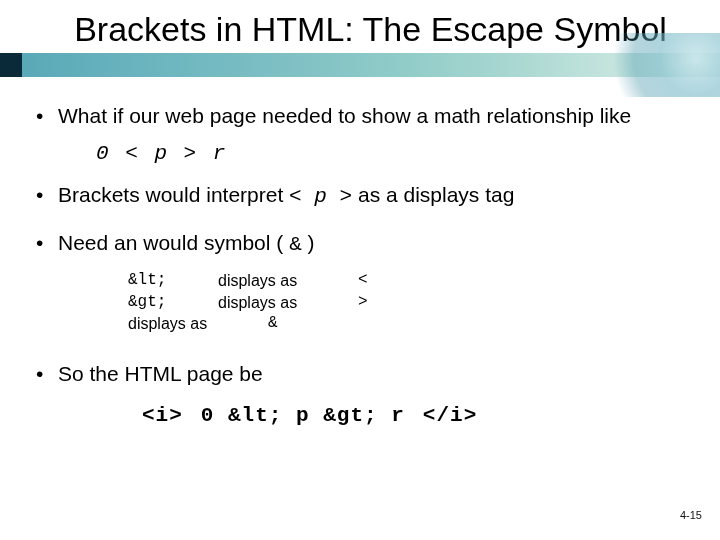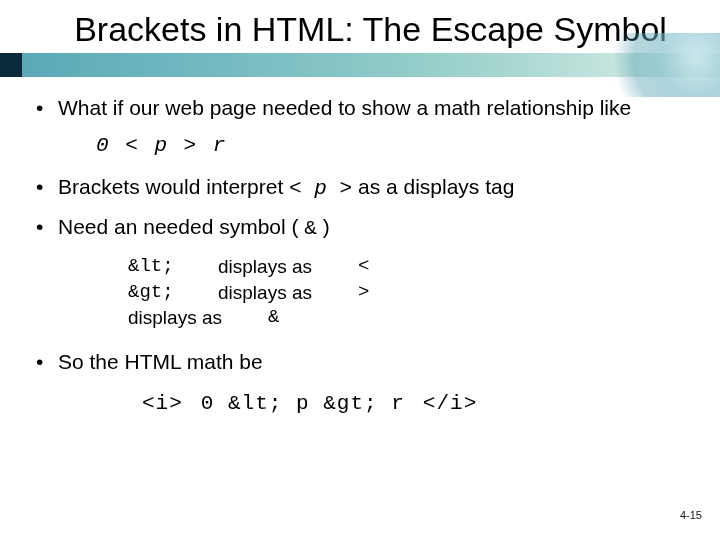--- a/index.html
+++ b/index.html
@@ -55,61 +55,63 @@
     align-items: baseline;
     margin-bottom: 12px;
   }
   .bdot {
     width: 22px;
     flex-shrink: 0;
     text-align: left;
   }
   .btxt {
     flex: 1;
+    margin-top: 8px;
   }
   .mono {
     font-family: "Courier New", Courier, monospace;
   }
   .italic { font-style: italic; }
   .indent-code {
     padding-left: 60px;
     margin-top: 2px;
-    margin-bottom: 14px;
+    margin-bottom: 6px;
     font-family: "Courier New", Courier, monospace;
     font-style: italic;
     font-size: 21px;
     letter-spacing: 2px;
   }
   .escape-table {
     padding-left: 92px;
     margin: 4px 0 18px 0;
   }
   .escape-row {
     display: flex;
     align-items: flex-end;
-    font-size: 19px;
+    font-size: 16px;
     line-height: 1.35;
   }
   .escape-code {
     width: 90px;
     font-family: "Courier New", Courier, monospace;
   }
   .escape-label {
     width: 140px;
   }
   .escape-sym {
     width: 30px;
     font-family: "Courier New", Courier, monospace;
   }
   .html-line {
     padding-left: 106px;
     font-family: "Courier New", Courier, monospace;
     font-size: 21px;
     letter-spacing: 1px;
     margin-top: 16px;
+    font-weight: bold;
   }
   .html-line .gap { display:inline-block; width:18px; }
   .pagenum {
     position: absolute;
     right: 18px;
     bottom: 19px;
     font-size: 11px;
     color: #111;
     font-family: Arial, sans-serif;
   }
@@ -134,21 +136,21 @@
   <div class="bullet">
     <div class="bdot">•</div>
     <div class="btxt">
       <span>Brackets would interpret </span><span class="mono italic">&lt; p &gt;</span><span> as a displays tag</span>
     </div>
   </div>
 
   <div class="bullet">
     <div class="bdot">•</div>
     <div class="btxt">
-      <span>Need an needed symbol ( </span><span class="mono">&amp;</span><span> )</span>
+      <span>Need an would symbol ( </span><span class="mono">&amp;</span><span> )</span>
     </div>
   </div>
 
   <div class="escape-table">
     <div class="escape-row">
       <div class="escape-code">&amp;lt;</div>
       <div class="escape-label">displays as</div>
       <div class="escape-sym">&lt;</div>
     </div>
     <div class="escape-row">
@@ -157,21 +159,21 @@
       <div class="escape-sym">&gt;</div>
     </div>
     <div class="escape-row">
       <div class="escape-label">displays as</div>
       <div class="escape-sym">&amp;</div>
     </div>
   </div>
 
   <div class="bullet">
     <div class="bdot">•</div>
-    <div class="btxt">So the HTML math be</div>
+    <div class="btxt">So the HTML page be</div>
   </div>
   <div class="html-line">
     <span>&lt;i&gt;</span><span class="gap"></span><span>0 &amp;lt; p &amp;gt; r</span><span class="gap"></span><span>&lt;/i&gt;</span>
   </div>
 
 </div>
 
 <div class="pagenum">4-15</div>
 
 </body></html>

